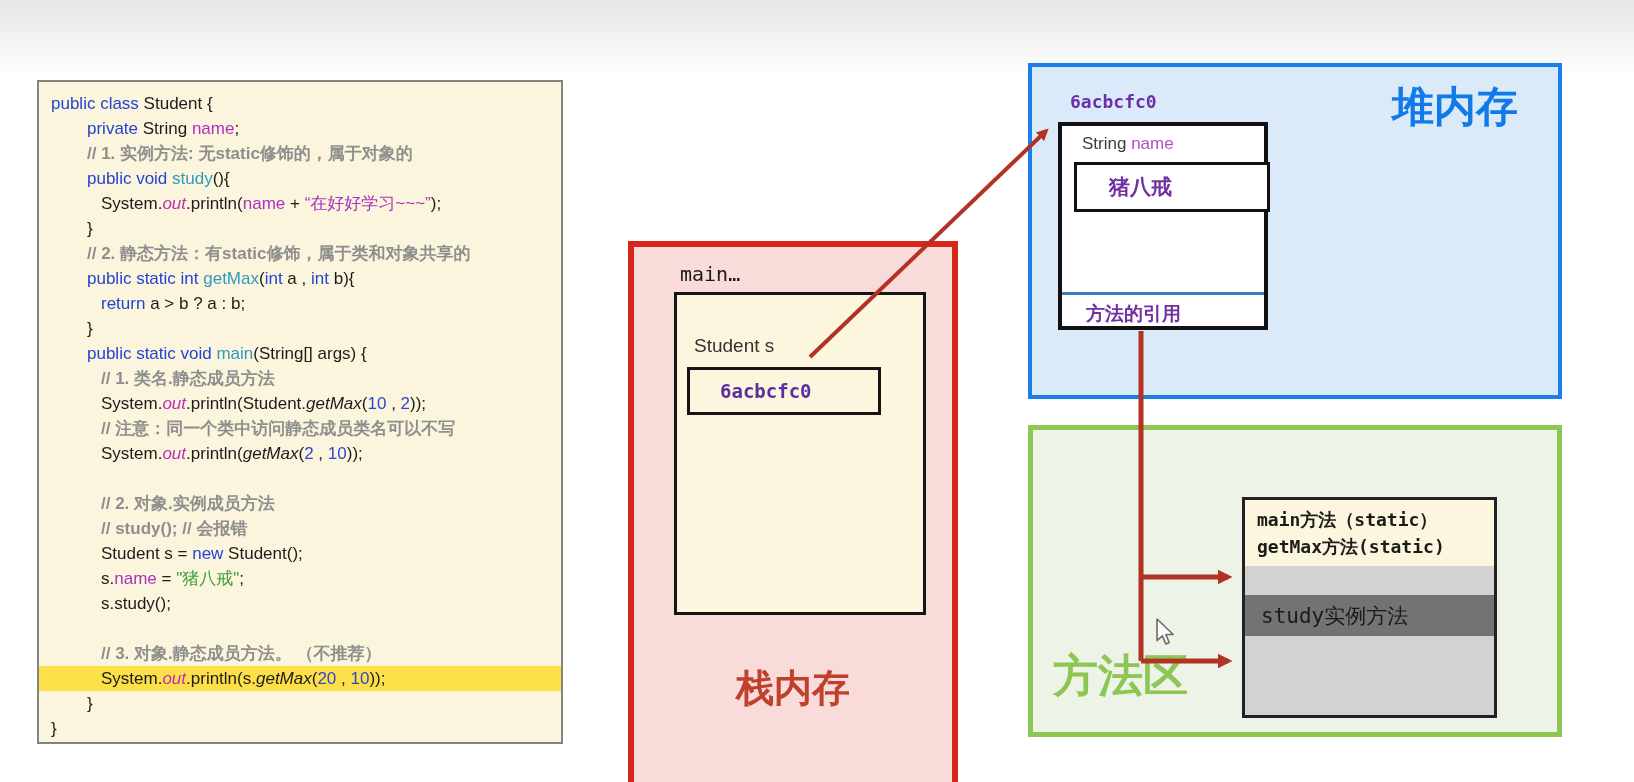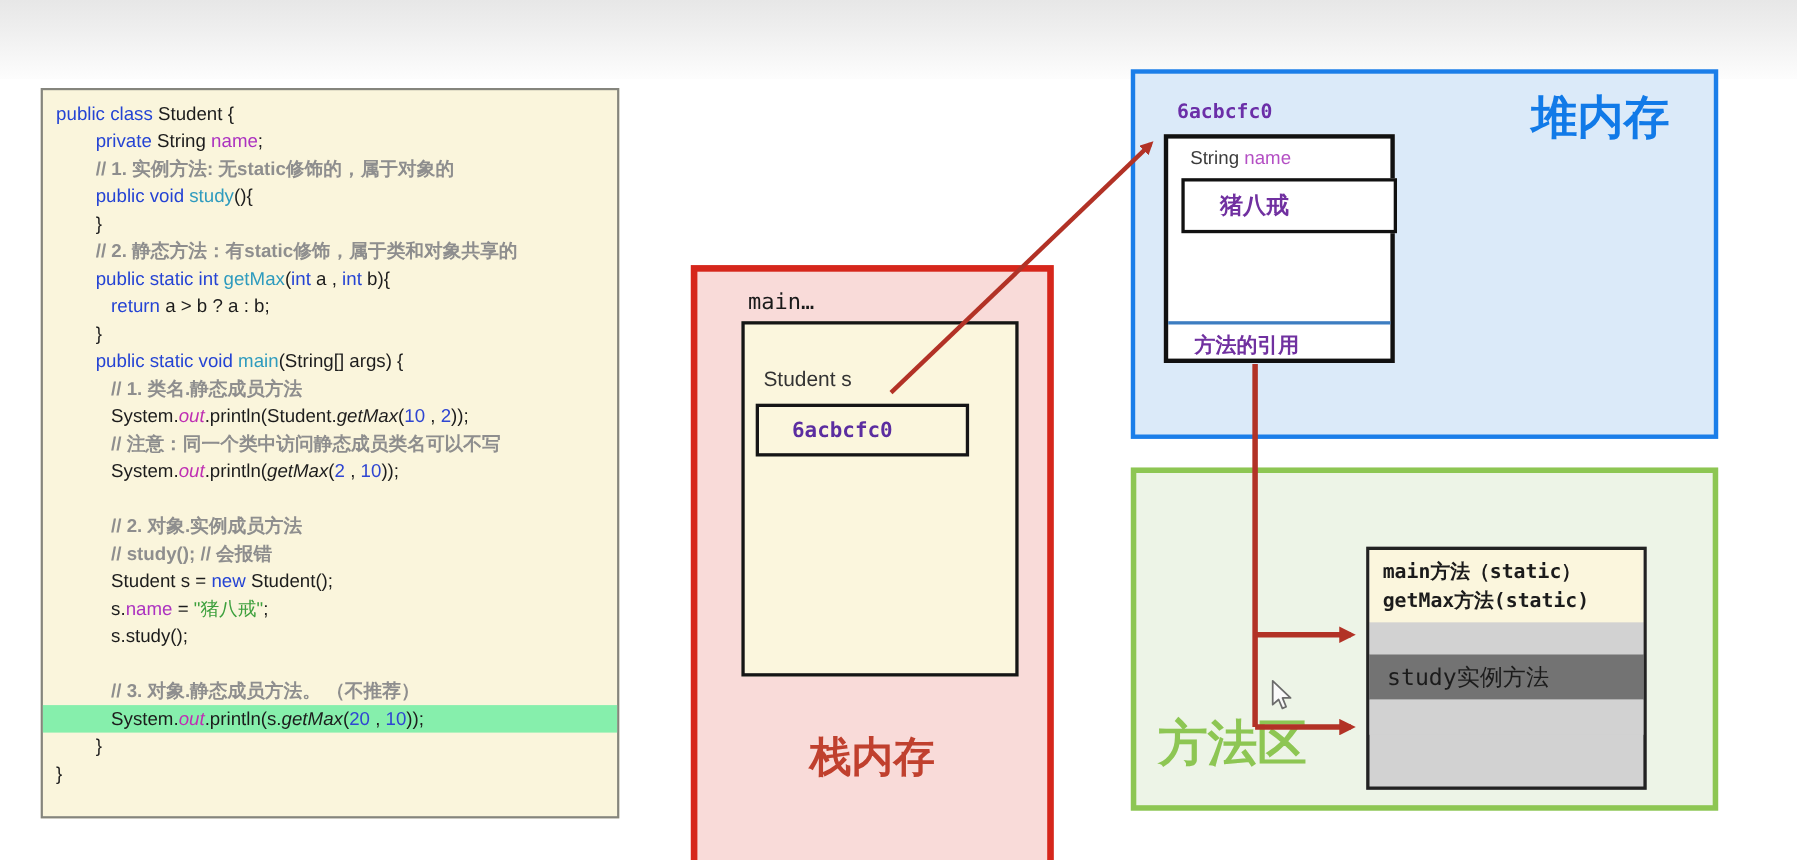--- a/index.html
+++ b/index.html
@@ -12,21 +12,21 @@
 
   
   .code-panel{
     position:absolute;left:37px;top:80px;width:526px;height:664px;
     background:#faf5dc;border:2px solid #85857d;box-sizing:border-box;
     padding-top:9px;font-size:17px;line-height:25px;color:#1c1c1c;white-space:nowrap;
   }
   .code-line{padding-left:12px;height:25px;}
   .code-line.ind1{padding-left:48px;}
   .code-line.ind2{padding-left:62px;}
-  .code-line.hl{background:#86efac;}
+  .code-line.hl{background:#fde047;}
   .tk-p{color:#1c1c1c;}
   .tk-k{color:#2443d4;}
   .tk-m{color:#2e9bbe;}
   .tk-f{color:#ac32c0;}
   .tk-o{color:#bf2fb3;font-style:italic;}
   .tk-c{color:#8e8e8e;font-weight:bold;}
   .tk-sp{color:#ac32c0;}
   .tk-sg{color:#3da03d;}
   .tk-n{color:#2f46d2;}
   .tk-i{color:#1c1c1c;font-style:italic;}
@@ -94,20 +94,21 @@
 </head>
 <body>
 
 <div class="top-fade"></div>
 
 <div class="code-panel">
     <div class="code-line ind0"><span class="tk-k">public class </span><span class="tk-p">Student {</span></div>
     <div class="code-line ind1"><span class="tk-k">private</span><span class="tk-p"> String </span><span class="tk-f">name</span><span class="tk-p">;</span></div>
     <div class="code-line ind1"><span class="tk-c">// 1. 实例方法: 无static修饰的，属于对象的</span></div>
     <div class="code-line ind1"><span class="tk-k">public void </span><span class="tk-m">study</span><span class="tk-p">(){</span></div>
+    <div class="code-line ind2"><span class="tk-p">System.</span><span class="tk-o">out</span><span class="tk-p">.println(</span><span class="tk-f">name</span><span class="tk-p"> + </span><span class="tk-sp">“在好好学习~~~”</span><span class="tk-p">);</span></div>
     <div class="code-line ind1"><span class="tk-p">}</span></div>
     <div class="code-line ind1"><span class="tk-c">// 2. 静态方法：有static修饰，属于类和对象共享的</span></div>
     <div class="code-line ind1"><span class="tk-k">public static int </span><span class="tk-m">getMax</span><span class="tk-p">(</span><span class="tk-k">int</span><span class="tk-p"> a , </span><span class="tk-k">int</span><span class="tk-p"> b){</span></div>
     <div class="code-line ind2"><span class="tk-k">return</span><span class="tk-p"> a &gt; b ? a : b;</span></div>
     <div class="code-line ind1"><span class="tk-p">}</span></div>
     <div class="code-line ind1"><span class="tk-k">public static void </span><span class="tk-m">main</span><span class="tk-p">(String[] args) {</span></div>
     <div class="code-line ind2"><span class="tk-c">// 1. 类名.静态成员方法</span></div>
     <div class="code-line ind2"><span class="tk-p">System.</span><span class="tk-o">out</span><span class="tk-p">.println(Student.</span><span class="tk-i">getMax</span><span class="tk-p">(</span><span class="tk-n">10</span><span class="tk-p"> , </span><span class="tk-n">2</span><span class="tk-p">));</span></div>
     <div class="code-line ind2"><span class="tk-c">// 注意：同一个类中访问静态成员类名可以不写</span></div>
     <div class="code-line ind2"><span class="tk-p">System.</span><span class="tk-o">out</span><span class="tk-p">.println(</span><span class="tk-i">getMax</span><span class="tk-p">(</span><span class="tk-n">2</span><span class="tk-p"> , </span><span class="tk-n">10</span><span class="tk-p">));</span></div>

